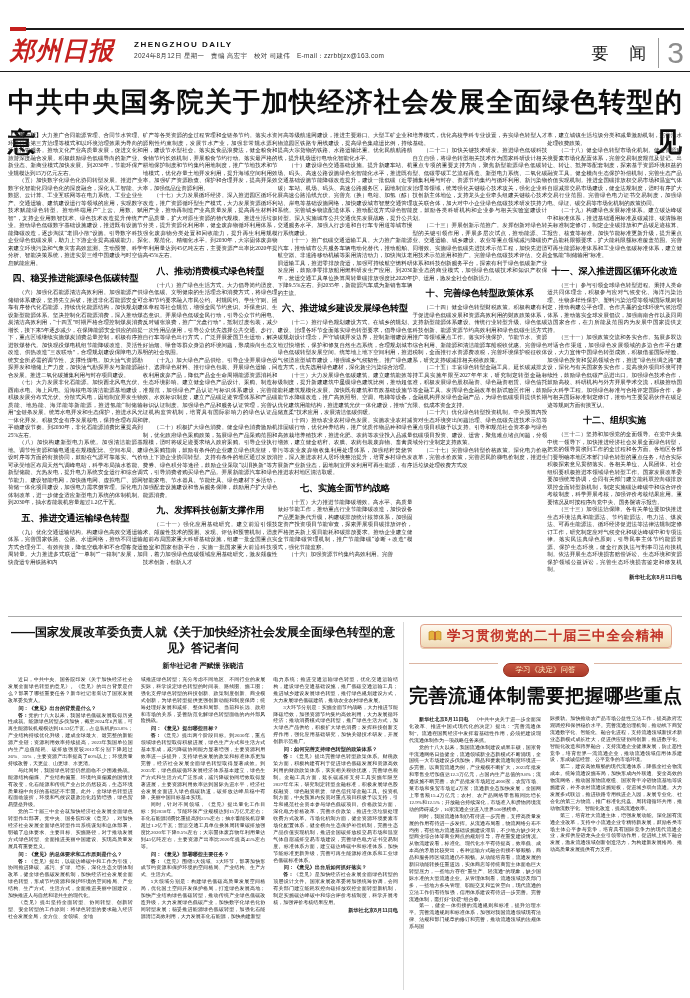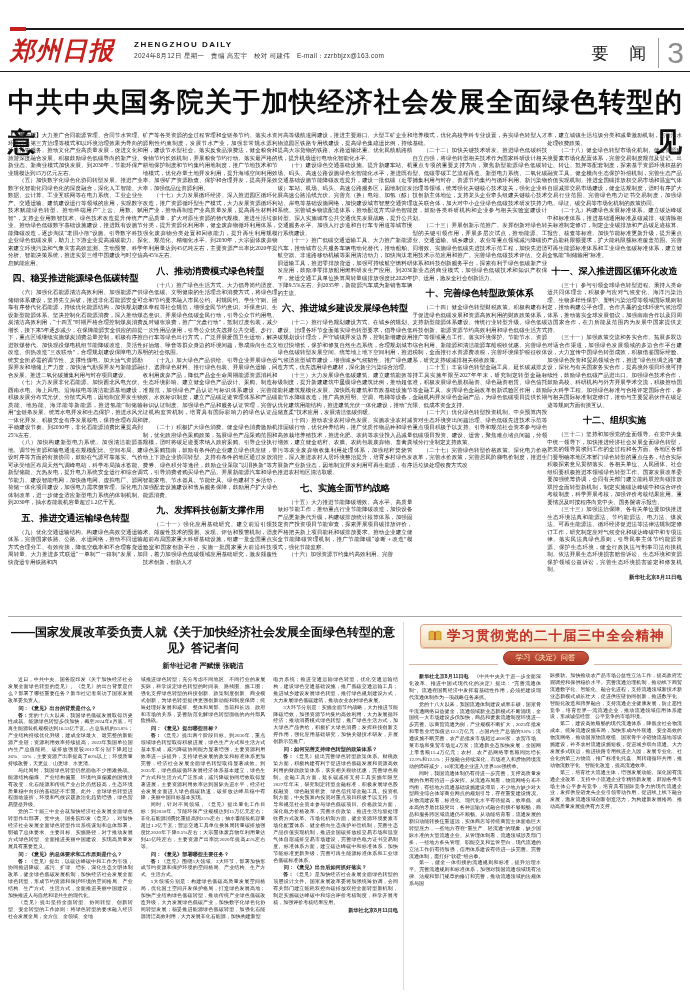--- a/index.html
+++ b/index.html
@@ -52,21 +52,21 @@
   .bl-cols{display:flex;gap:8px;height:285px;margin-top:6px;}
   .bl-cols .col{font-size:5px;line-height:6.9px;}
   .bl-cols .q{font-size:5.2px;}
   .bl-cols .sign{font-size:5.2px;}
   
   .banner{width:238px;margin:4px auto 0;border:1px solid #e0a28b;border-radius:4px;
           background:linear-gradient(180deg,#fdf8ee 0%,#f5e5c8 70%,#eed9b6 100%);
           display:flex;align-items:center;justify-content:flex-end;gap:5px;padding:2px 6px;
           box-shadow:0 1px 0 #e7c9a8;}
   .banner-text{font-family:"Liberation Sans", sans-serif;font-weight:900;font-size:13.5px;color:#c13227;letter-spacing:1px;white-space:nowrap;}
-  .badge-row{display:flex;align-items:flex-end;gap:5px;margin-top:3px;}
+  .badge-row{display:flex;align-items:flex-start;gap:5px;margin-top:15px;}
   .badge-rule{flex:1;height:1px;background:#dcb5a2;}
   .badge{background:linear-gradient(180deg,#c75742,#ab3a28);color:#ffeec2;border:1px solid #97301f;border-radius:8px;
          font-family:"Liberation Sans", sans-serif;font-size:7.5px;line-height:10px;padding:1px 12px;white-space:nowrap;}
   .br-title{margin:7px 0 0;font-family:"Liberation Sans", sans-serif;font-weight:900;font-size:19px;line-height:24px;
             color:#0d0d0d;text-align:justify;text-align-last:justify;}
   .br-cols{display:flex;gap:9px;height:288px;margin-top:8px;}
   .br-cols .col{font-size:5px;line-height:6.9px;}
 </style>
 </head>
 <body>
@@ -200,20 +200,21 @@
             <path d="M7 2 L7 10" stroke="#b03a28" stroke-width="1.2"></path>
           </svg>
         </span>
         <span class="banner-text">学习贯彻党的二十届三中全会精神</span>
       </div>
       <div class="badge-row">
         <span class="badge-rule"></span>
         <span class="badge">学习《决定》问答</span>
         <span class="badge-rule"></span>
       </div>
+      <h2 class="br-title">完善流通体制需要把握哪些重点</h2>
       <div class="br-cols">
         <div class="col">
             <p class=""><b>新华社北京8月11日电　</b>《中共中央关于进一步全面深化改革、推进中国式现代化的决定》提出：“完善流通体制”。流通在国民经济中发挥着基础性作用，必须把建设现代流通体制作为一项战略任务来抓。</p>
             <p class="">党的十八大以来，我国流通体制建设成果丰硕，国家骨干流通网络日益健全，流通领域新业态新模式不断涌现，全国统一大市场建设步伐加快，商品和要素流通制度环境进一步完善。以商贸流通为例，产业规模不断扩大，2023年批发和零售业增加值达12.3万亿元，占国内生产总值的9.8%；流通设施不断完善，农产品批发市场超过4000家，农贸市场、菜市场和集贸市场近4万家；流通新业态加快发展，全国网上零售额15.4万亿元；农村、农产品网络零售额同比增长12.9%和12.5%；开放融合持续深化，市场准入和货物跨境流动的障碍减少，16家流通企业进入世界500强榜单。</p>
             <p class="">同时，我国流通体制仍有待进一步完善，支撑高质量发展的作用有待进一步发挥。从流通布局看，物流网络分布不均衡，有些地方流通基础设施建设滞后，不少地方缺少对大型商业综合体等商业网点的规划引导，存在重复建设情况。从物流建设看，标准化、现代化水平有待提高，效率低、成本高的矛盾比较突出，各种运输方式融合衔接不够顺畅，商品和服务跨区域流通仍不顺畅。从动能培育看，流通发展的新旧动能转换任重道远，实体商店等传统商贸主体面临巨大转型压力，一些地方存在“重生产、轻流通”的现象，缺少国际水准的大型流通企业。从管理体制看，流通领域涉及部门多，一些地方多头管理、职能交叉和监管空白，现代流通的立法工作仍有待加强，信用体系建设有待进一步完善。完善流通体制，需打好“软硬”组合拳。</p>
             <p class="">第一，健全一体衔接的流通规则和标准，提升治理水平。完善流通规则和标准体系，加强对我国流通领域现有法律、法规和部门规章的修订和完善，推动流通领域的法规体系与国</p>
           </div>
         <div class="col">
             <p class="cont">际接轨。加快推动农产品市场公益性立法工作，提高政府宏观调控和保供稳价水平。完善流通治理机制，推动线下商贸流通数字化、智能化、融合化进程，支持流通领域新技术新业态新模式成长壮大，促进供应链协同创新，推进数字化、智能化改造和跨界融合，支持流通企业健康发展，防止恶性竞争，培育世界一流流通企业，推动流通领域信用体系建设，形成诚信经营、公平竞争的市场环境。</p>
             <p class="">第二，建设高效顺畅的现代流通体系，降低全社会物流成本。统筹流通设施布局，加快形成内外联通、安全高效的物流网络，推动国家物流枢纽、国家骨干冷链物流基地等设施建设，补齐农村流通设施短板，促进城乡双向流通。大力发展多式联运，推进铁路专用线进企入园，发展专业化、社会化的第三方物流，推广标准化托盘、周转箱循环共用，推动物流数字化、智能化改造，提高流通效率。</p>

